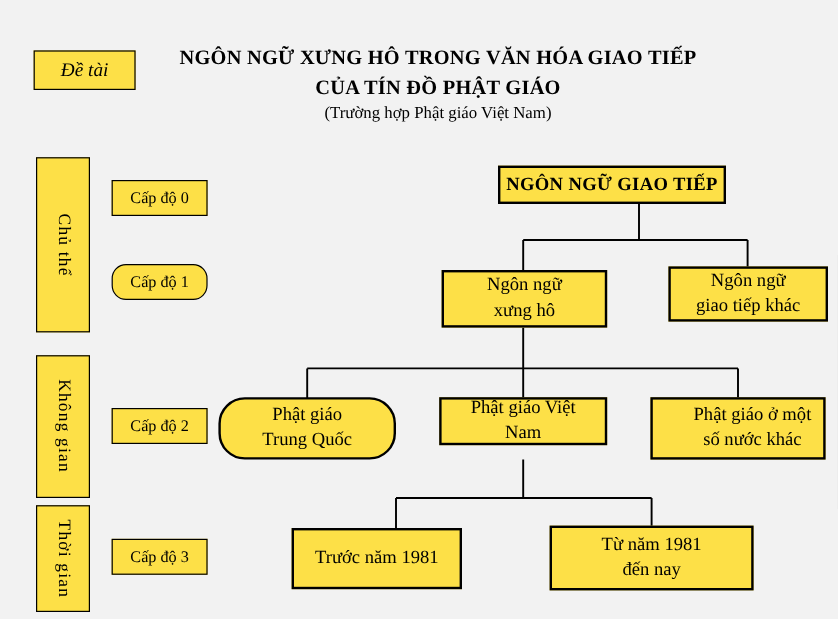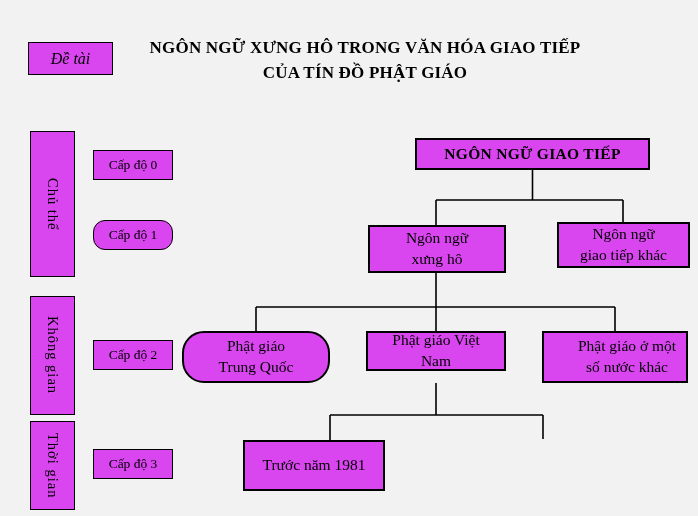--- a/index.html
+++ b/index.html
@@ -19,21 +19,21 @@
     top: 36px;
     width: 470px;
     text-align: center;
     line-height: 1.45;
   }
   .title-main { font-weight: bold; font-size: 17px; letter-spacing: 0.2px; }
   .title-sub  { font-size: 14px; font-weight: normal; }
 
   .box {
     position: absolute;
-    background: #d946ef;
+    background: #fde047;
     border: 1px solid #000;
     display: flex;
     align-items: center;
     justify-content: center;
     text-align: center;
   }
   .topic-box {
     left: 28px; top: 42px; width: 85px; height: 33px;
     font-style: italic;
     font-size: 16px;
@@ -54,21 +54,21 @@
   .level-2 { top: 340px; }
   .level-3 { top: 449px; }
 
   .node {
     border-width: 2px;
     font-size: 15.5px;
     line-height: 1.35;
     white-space: pre-line;
   }
   .node-root {
-    left: 415px; top: 138px; width: 235px; height: 32px;
+    left: 415px; top: 138px; width: 190px; height: 32px;
     font-weight: bold; font-size: 15.5px; letter-spacing: 0.3px;
   }
   .node-xung-ho        { left: 368px; top: 225px; width: 138px; height: 48px; }
   .node-gt-khac        { left: 557px; top: 222px; width: 133px; height: 46px; }
   .node-trung-quoc     { left: 182px; top: 331px; width: 148px; height: 52px; border-radius: 22px; }
   .node-viet-nam       { left: 366px; top: 331px; width: 140px; height: 40px; }
   .node-nuoc-khac      { left: 542px; top: 331px; width: 146px; height: 52px; padding-left: 24px; }
   .node-truoc-1981     { left: 243px; top: 440px; width: 142px; height: 51px; }
   .node-tu-1981        { left: 458px; top: 438px; width: 170px; height: 54px; }
 
@@ -88,20 +88,21 @@
     <path d="M532.5 170 V200 M436 200 H623 M436 200 V226 M623 200 V223"></path>
     <path d="M436 273 V307 M256 307 H615 M256 307 V332 M436 307 V332 M615 307 V332"></path>
     <path d="M436 383 V415 M330 415 H543 M330 415 V441 M543 415 V439"></path>
   </svg>
 
   <div class="box topic-box">Đề tài</div>
 
   <div class="title-block">
     <div class="title-main">NGÔN NGỮ XƯNG HÔ TRONG VĂN HÓA GIAO TIẾP</div>
     <div class="title-main">CỦA TÍN ĐỒ PHẬT GIÁO</div>
+    <div class="title-sub">(Trường hợp Phật giáo Việt Nam)</div>
   </div>
 
   <div class="box vlabel-box vlabel-chu-the">
     <span class="vtext">Chủ thể</span>
   </div>
   <div class="box vlabel-box vlabel-khong-gian">
     <span class="vtext">Không gian</span>
   </div>
   <div class="box vlabel-box vlabel-thoi-gian">
     <span class="vtext">Thời gian</span>
@@ -120,14 +121,16 @@
 giao tiếp khác</div>
 
   <div class="box node node-trung-quoc">Phật giáo
 Trung Quốc</div>
   <div class="box node node-viet-nam">Phật giáo Việt
 Nam</div>
   <div class="box node node-nuoc-khac">Phật giáo ở một
 số nước khác</div>
 
   <div class="box node node-truoc-1981">Trước năm 1981</div>
+  <div class="box node node-tu-1981">Từ năm 1981
+đến nay</div>
 
 </div>
 
 </body></html>

